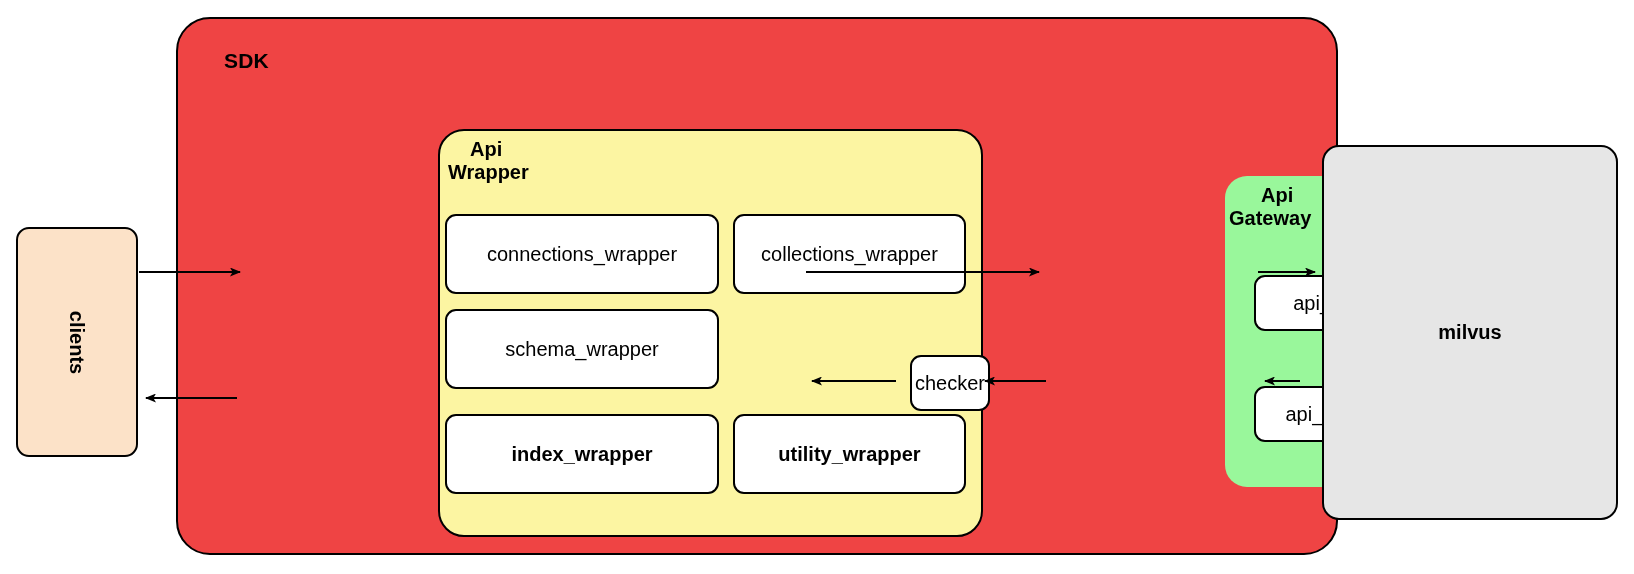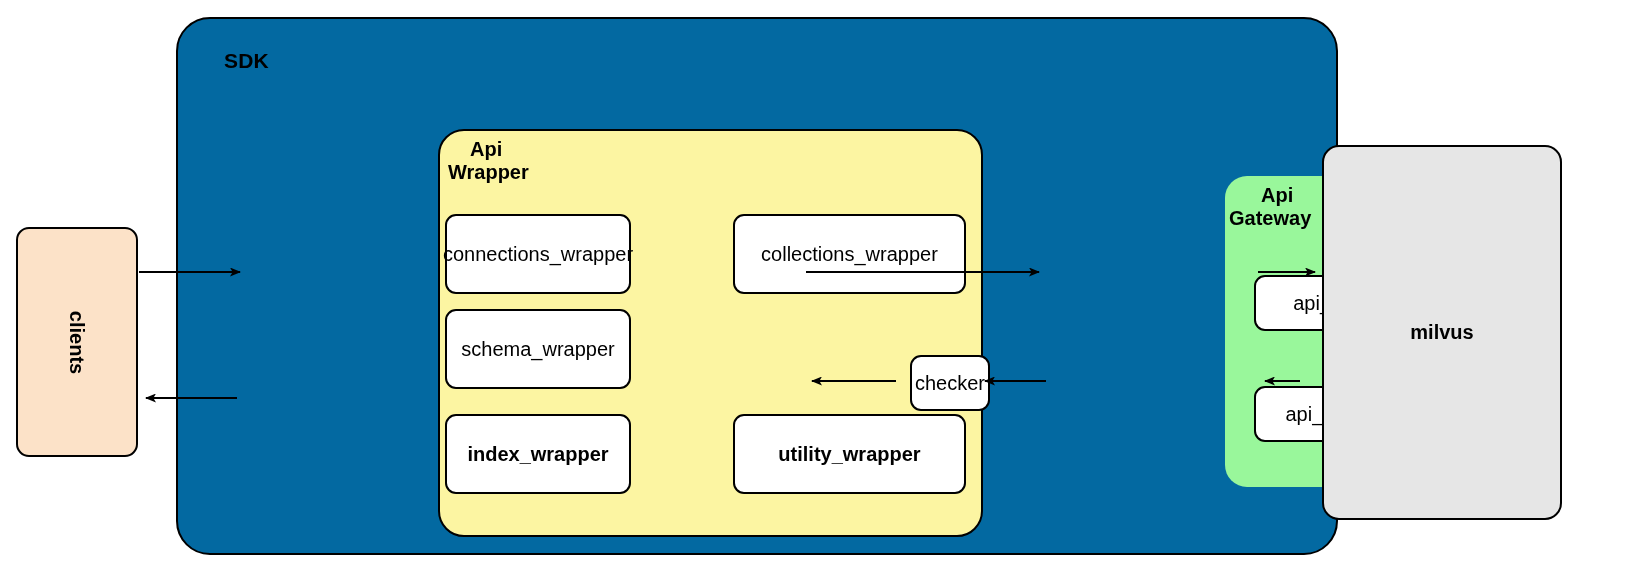--- a/index.html
+++ b/index.html
@@ -27,21 +27,21 @@
     text-align: center;
     color: #000000;
   }
 
   
   .sdk-container {
     left: 176px;
     top: 17px;
     width: 1162px;
     height: 538px;
-    background: #0369a1;
+    background: #ef4444;
     border-radius: 34px;
     display: block;
     padding-left: 24px;
   }
   .sdk-label {
     position: absolute;
     left: 46px;
     top: 30px;
     font-size: 21px;
     font-weight: bold;
@@ -79,21 +79,21 @@
     box-sizing: border-box;
     background: #ffffff;
     border: 2px solid #000000;
     border-radius: 11px;
     display: flex;
     align-items: center;
     justify-content: center;
     font-size: 20px;
     color: #000000;
   }
-  .card.col-a { left: 5px;   width: 186px; }
+  .card.col-a { left: 5px;   width: 274px; }
   .card.col-b { left: 293px; width: 233px; }
   .card.row-1 { top: 83px;  height: 80px; }
   .card.row-2 { top: 178px; height: 80px; }
   .card.row-3 { top: 283px; height: 80px; font-weight: bold; }
 
   
   .gateway-container {
     left: 1047px;
     top: 157px;
     width: 190px;
@@ -159,21 +159,21 @@
     font-weight: bold;
     transform: rotate(90deg);
     white-space: nowrap;
     color: #000000;
   }
 
   
   .milvus-box {
     left: 1322px;
     top: 145px;
-    width: 240px;
+    width: 296px;
     height: 375px;
     background: #e6e6e6;
     border-radius: 17px;
     font-size: 20px;
     font-weight: bold;
   }
 
   
   #arrows {
     position: absolute;

